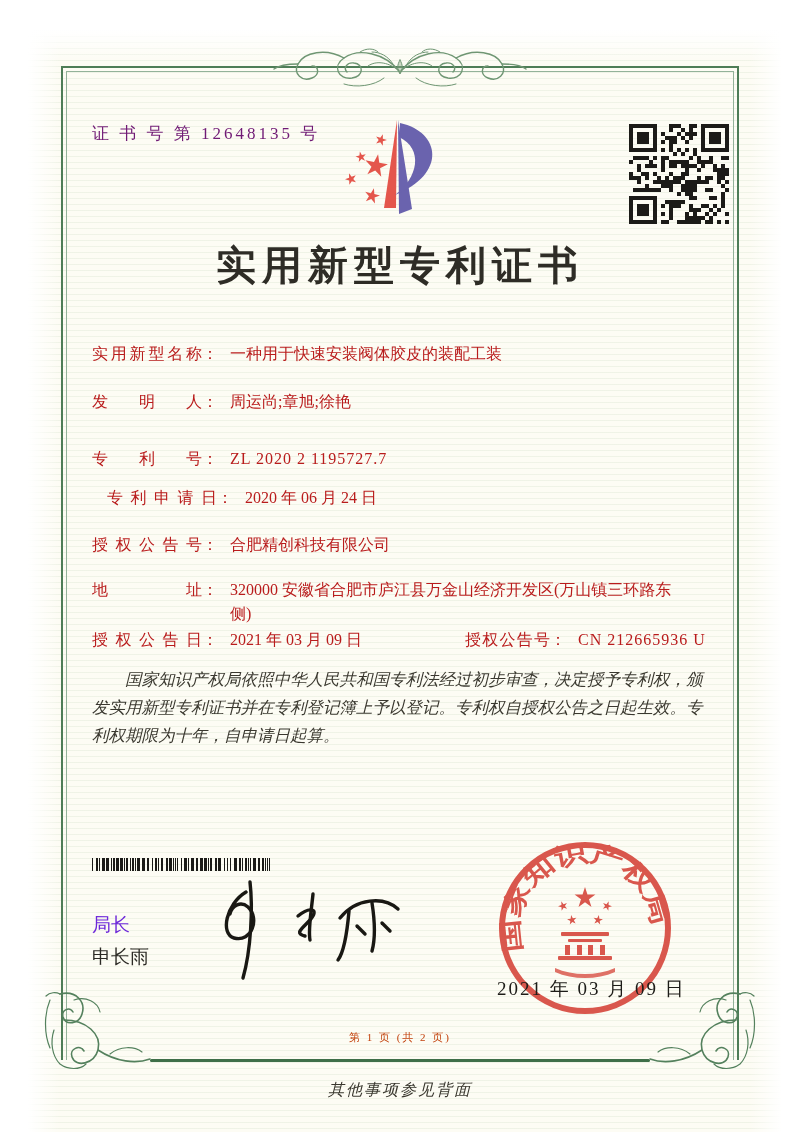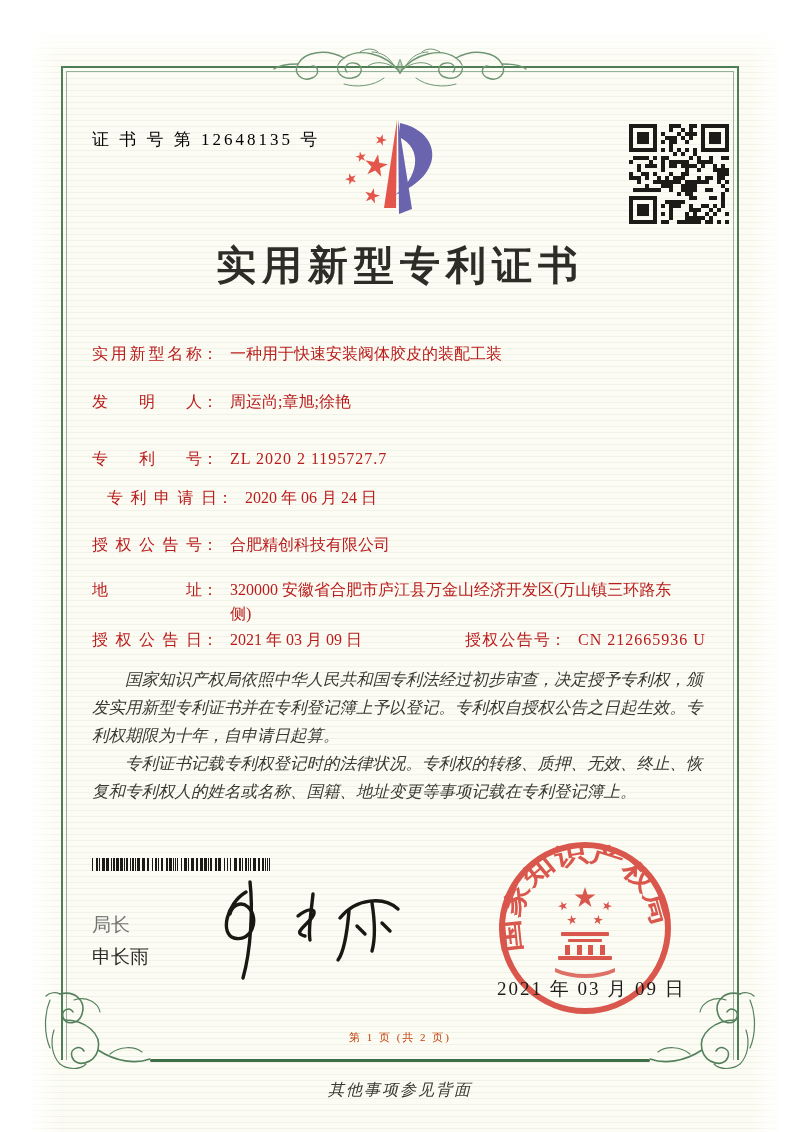--- a/index.html
+++ b/index.html
@@ -26,37 +26,37 @@
   }
   .border-outer{
     position:absolute;left:61px;top:66px;width:674px;height:992px;
     border-top:2px solid #4e7d57;border-left:2px solid #4e7d57;border-right:2px solid #4e7d57;
   }
   .border-inner{
     position:absolute;left:3px;top:3px;right:3px;bottom:0;
     border-top:1px solid #93b299;border-left:1px solid #93b299;border-right:1px solid #93b299;
   }
   .abs{position:absolute;}
-  .cert-no{left:92px;top:128px;font-size:17px;letter-spacing:3px;color:#000000;}
+  .cert-no{left:92px;top:122px;font-size:17px;letter-spacing:3px;color:#701a75;}
   .title{left:0;top:238px;width:100%;text-align:center;font-size:40px;font-weight:bold;
     letter-spacing:6px;color:#2e2c26;}
   .field-row{left:92px;width:640px;font-size:16px;line-height:24px;color:#b91c1c;}
   .flabel{display:inline-block;width:110px;text-align:justify;text-align-last:justify;
     vertical-align:top;}
   .fcolon{display:inline-block;vertical-align:top;}
   .fvalue{display:inline-block;vertical-align:top;margin-left:8px;max-width:450px;}
   .fvalue-mono{letter-spacing:1px;}
   .row2-field{position:absolute;left:373px;top:0;white-space:nowrap;}
   .row2-field .flabel{width:85px;}
   .paras{left:92px;top:666px;width:618px;font-size:16.5px;line-height:28px;
     font-style:italic;color:#3a382f;}
   .paras p{margin:0;text-indent:2em;}
   .barcode{left:92px;top:858px;width:180px;height:13px;}
   .sig-title{left:92px;top:912px;font-family:Liberation Serif, serif;
-    font-size:19px;color:#737373;}
+    font-size:19px;color:#6d28d9;}
   .sig-name{left:92px;top:944px;font-family:"Liberation Sans","DejaVu Sans",sans-serif;
     font-size:19px;color:#2c2a25;text-align:center;}
   .sig-script{left:212px;top:876px;}
   .seal{left:495px;top:838px;}
   .seal-date{left:497px;top:976px;font-size:19px;color:#1d1c18;letter-spacing:2px;white-space:nowrap;}
   .page-no{left:0;top:1030px;width:100%;text-align:center;font-size:11px;letter-spacing:2px;color:#c2410c;}
   .bottom-rule{left:150px;top:1059px;width:500px;height:3px;background:#3f6f49;border-radius:2px;}
   .back-note{left:0;top:1080px;width:100%;text-align:center;font-size:16px;font-style:italic;
     color:#3a382f;letter-spacing:2px;}
   .ornament{color:#6f9673;}
@@ -434,21 +434,20 @@
   <span class="flabel">授权公告日</span><span class="fcolon">：</span>
   <span class="fvalue">2021 年 03 月 09 日</span>
   <span class="row2-field">
     <span class="flabel">授权公告号</span><span class="fcolon">：</span>
     <span class="fvalue fvalue-mono">CN 212665936 U</span>
   </span>
 </div>
 
 <div class="abs paras">
   <p>国家知识产权局依照中华人民共和国专利法经过初步审查，决定授予专利权，颁发实用新型专利证书并在专利登记簿上予以登记。专利权自授权公告之日起生效。专利权期限为十年，自申请日起算。</p>
-  <p>专利证书记载专利权登记时的法律状况。专利权的转移、质押、无效、终止、恢复和专利权人的姓名或名称、国籍、地址变更等事项记载在专利登记簿上。</p>
 </div>
 
 <svg class="abs barcode" id="barcode" width="180" height="13" viewBox="0 0 180 13">
     <rect x="0" y="0" width="1" height="13" fill="#1c1b18"></rect>
     <rect x="4" y="0" width="2" height="13" fill="#1c1b18"></rect>
     <rect x="7" y="0" width="1" height="13" fill="#1c1b18"></rect>
     <rect x="10" y="0" width="3" height="13" fill="#1c1b18"></rect>
     <rect x="14" y="0" width="3" height="13" fill="#1c1b18"></rect>
     <rect x="19" y="0" width="1" height="13" fill="#1c1b18"></rect>
     <rect x="21" y="0" width="2" height="13" fill="#1c1b18"></rect>

